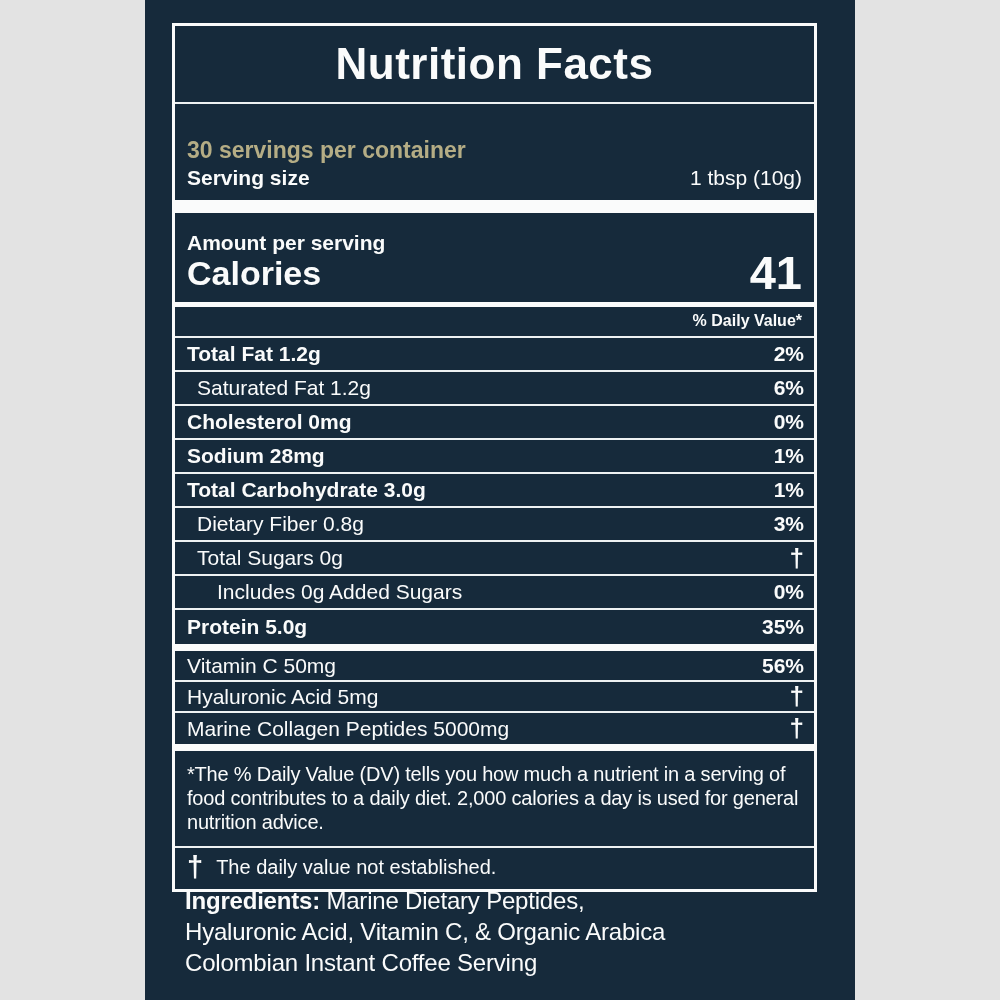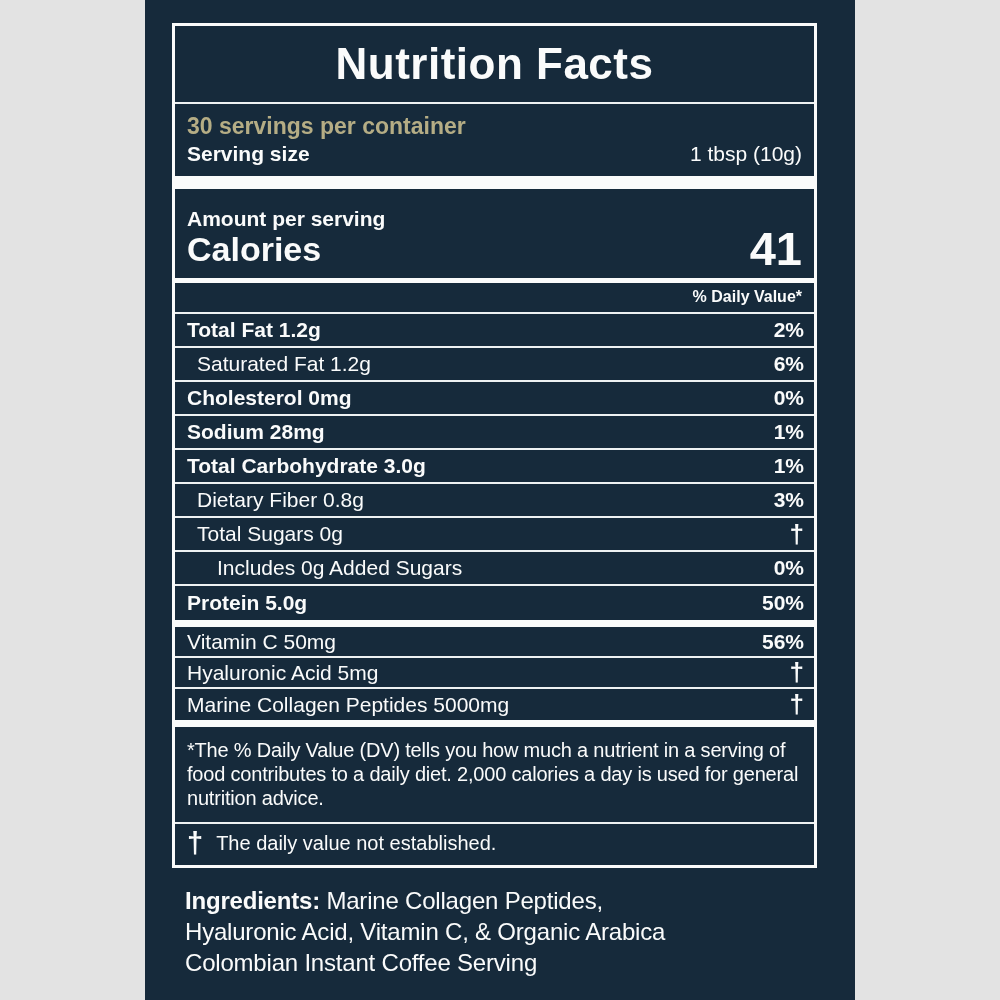--- a/index.html
+++ b/index.html
@@ -9,21 +9,21 @@
     --white:#fafbfb;
     --sep:#eef1f2;
   }
   *{margin:0;padding:0;box-sizing:border-box;}
   html,body{width:1000px;height:1000px;background:var(--gray);font-family:"Liberation Sans",sans-serif;}
   .canvas{position:relative;width:1000px;height:1000px;background:var(--gray);overflow:hidden;}
   .panel{position:absolute;left:145px;top:0;width:710px;height:1000px;background:var(--navy);color:var(--white);}
   .label-box{position:absolute;left:27px;top:23px;width:645px;border:3px solid var(--white);background:var(--navy);}
   .title{height:78px;display:flex;align-items:center;justify-content:center;font-size:44px;font-weight:700;letter-spacing:0.5px;border-bottom:2px solid var(--sep);}
   .servings{padding:9px 12px 10px 12px;}
-  .servings-count{font-size:23px;font-weight:700;color:var(--tan);}
+  .servings-count{font-size:23px;font-weight:700;color:var(--tan);margin-top:24px;}
   .serving-size-row{display:flex;justify-content:space-between;align-items:baseline;font-size:21px;margin-top:2px;}
   .serving-size-row .lbl{font-weight:600;}
   .serving-size-row .val{font-weight:500;}
   .bar{background:var(--white);width:100%;}
   .bar-thick{height:13px;}
   .bar-med{height:5px;}
   .bar-small{height:7px;}
   .calories-section{padding:18px 12px 8px 12px;}
   .amount-per-serving{font-size:21px;font-weight:700;}
   .calories-row{display:flex;justify-content:space-between;align-items:flex-end;margin-top:-4px;}
@@ -105,21 +105,21 @@
           <div class="nrow indent1">
             <span class="nlabel">Total Sugars 0g</span>
             <span class="nvalue dagger">†</span>
           </div>
           <div class="nrow indent2">
             <span class="nlabel">Includes 0g Added Sugars</span>
             <span class="nvalue">0%</span>
           </div>
           <div class="nrow bold">
             <span class="nlabel">Protein 5.0g</span>
-            <span class="nvalue">50%</span>
+            <span class="nvalue">35%</span>
           </div>
         </div>
 
       <div class="bar bar-small"></div>
 
       <div class="supp-group">
           <div class="nrow srow">
             <span class="nlabel">Vitamin C 50mg</span>
             <span class="nvalue">56%</span>
           </div>
@@ -138,19 +138,19 @@
       <div class="footnote">*The % Daily Value (DV) tells you how much a nutrient in a serving of food contributes to a daily diet. 2,000 calories a day is used for general nutrition advice.</div>
 
       <div class="dagger-note">
         <span class="dagger-sym">†</span>
         <span>The daily value not established.</span>
       </div>
 
     </div>
 
     <div class="ingredients">
-      <div class="ing-line"><span class="b">Ingredients:</span><span> Marine Collagen Peptides,</span></div>
+      <div class="ing-line"><span class="b">Ingredients:</span><span> Marine Dietary Peptides,</span></div>
       <div class="ing-line">Hyaluronic Acid, Vitamin C, &amp; Organic Arabica</div>
       <div class="ing-line">Colombian Instant Coffee Serving</div>
     </div>
 
   </div>
 </div>
 
 </body></html>

